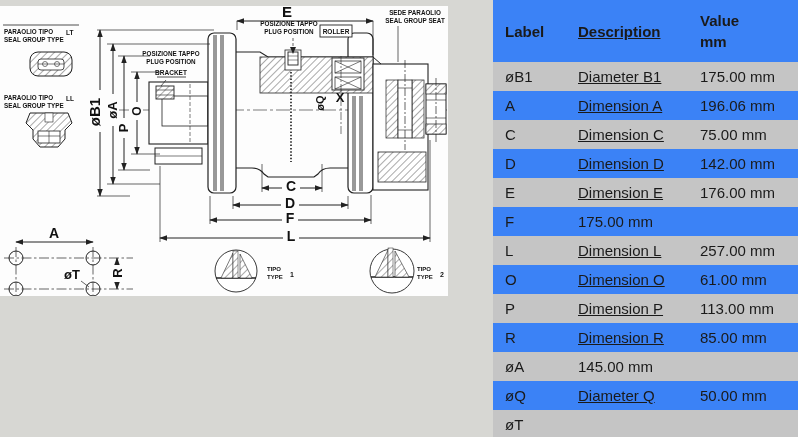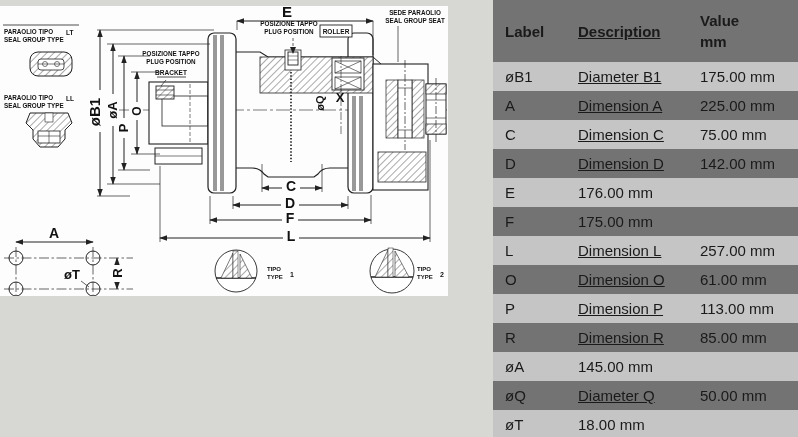--- a/index.html
+++ b/index.html
@@ -10,21 +10,21 @@
     color:#1a1a1a;
   }
   .drawing-area{
     position:absolute;left:0;top:0;width:448px;height:296px;
   }
   .drawing-area svg{display:block;}
   .drawing-area text{font-family:"Liberation Sans",sans-serif;fill:#111;}
 
   .table-panel{
     position:absolute;left:493px;top:0;width:305px;height:437px;
-    background:#737373;
+    background:#3b82f6;
   }
   .thead{display:flex;align-items:center;height:62px;font-weight:bold;font-size:15px;}
   .c1{width:85px;padding-left:12px;box-sizing:border-box;}
   .c2{width:122px;text-decoration:underline;}
   .c3{flex:1;}
   .value-head span{display:block;line-height:1.4;}
   .rows .row{display:flex;align-items:center;height:29px;font-size:15px;}
   .rows .row:nth-child(odd){background:#c5c5c5;}
 </style>
 </head>
@@ -269,34 +269,35 @@
   </div>
   <div class="rows">
     <div class="row">
         <div class="c1">øB1</div>
         <div class="c2">Diameter B1</div>
         <div class="c3">175.00 mm</div>
       </div>
     <div class="row">
         <div class="c1">A</div>
         <div class="c2">Dimension A</div>
-        <div class="c3">225.00 mm</div>
+        <div class="c3">196.06 mm</div>
       </div>
     <div class="row">
         <div class="c1">C</div>
         <div class="c2">Dimension C</div>
         <div class="c3">75.00 mm</div>
       </div>
     <div class="row">
         <div class="c1">D</div>
         <div class="c2">Dimension D</div>
         <div class="c3">142.00 mm</div>
       </div>
     <div class="row">
         <div class="c1">E</div>
+        <div class="c2">Dimension E</div>
         <div class="c3">176.00 mm</div>
       </div>
     <div class="row">
         <div class="c1">F</div>
         <div class="c3">175.00 mm</div>
       </div>
     <div class="row">
         <div class="c1">L</div>
         <div class="c2">Dimension L</div>
         <div class="c3">257.00 mm</div>
@@ -320,16 +321,15 @@
         <div class="c1">øA</div>
         <div class="c3">145.00 mm</div>
       </div>
     <div class="row">
         <div class="c1">øQ</div>
         <div class="c2">Diameter Q</div>
         <div class="c3">50.00 mm</div>
       </div>
     <div class="row">
         <div class="c1">øT</div>
-        <div class="c3">18.00 mm</div>
       </div>
   </div>
 </div>
 
 </body></html>

